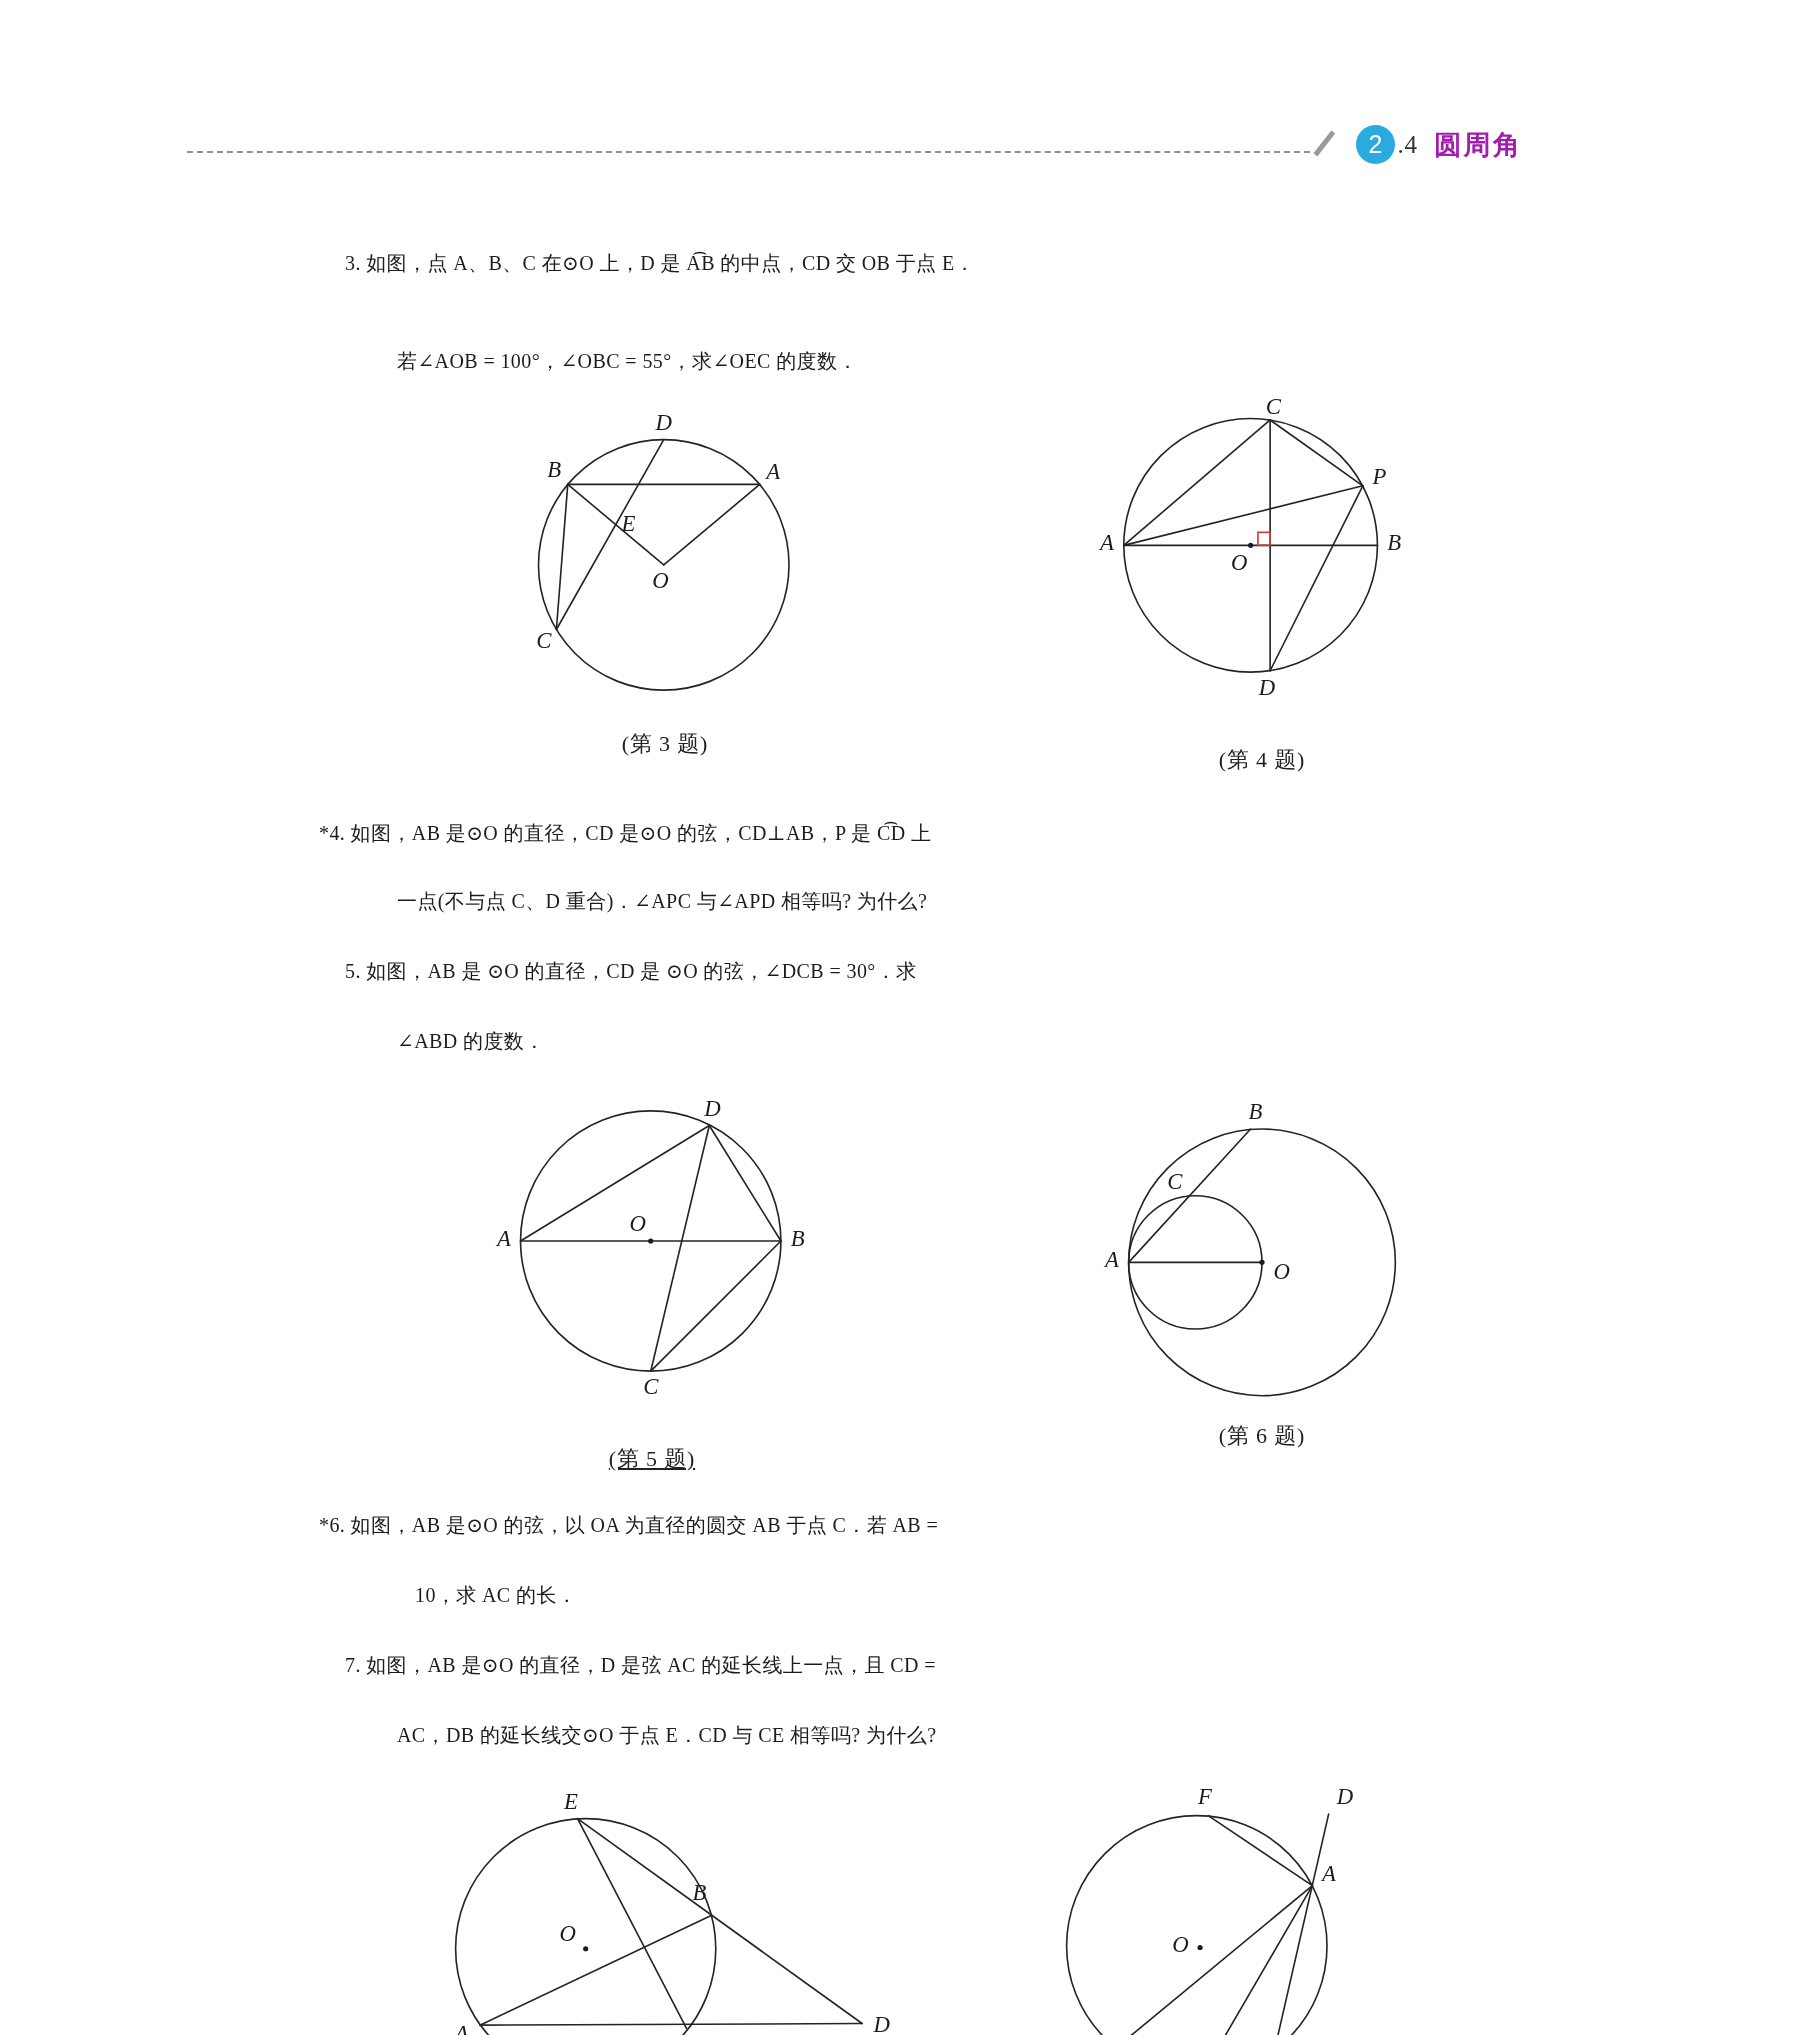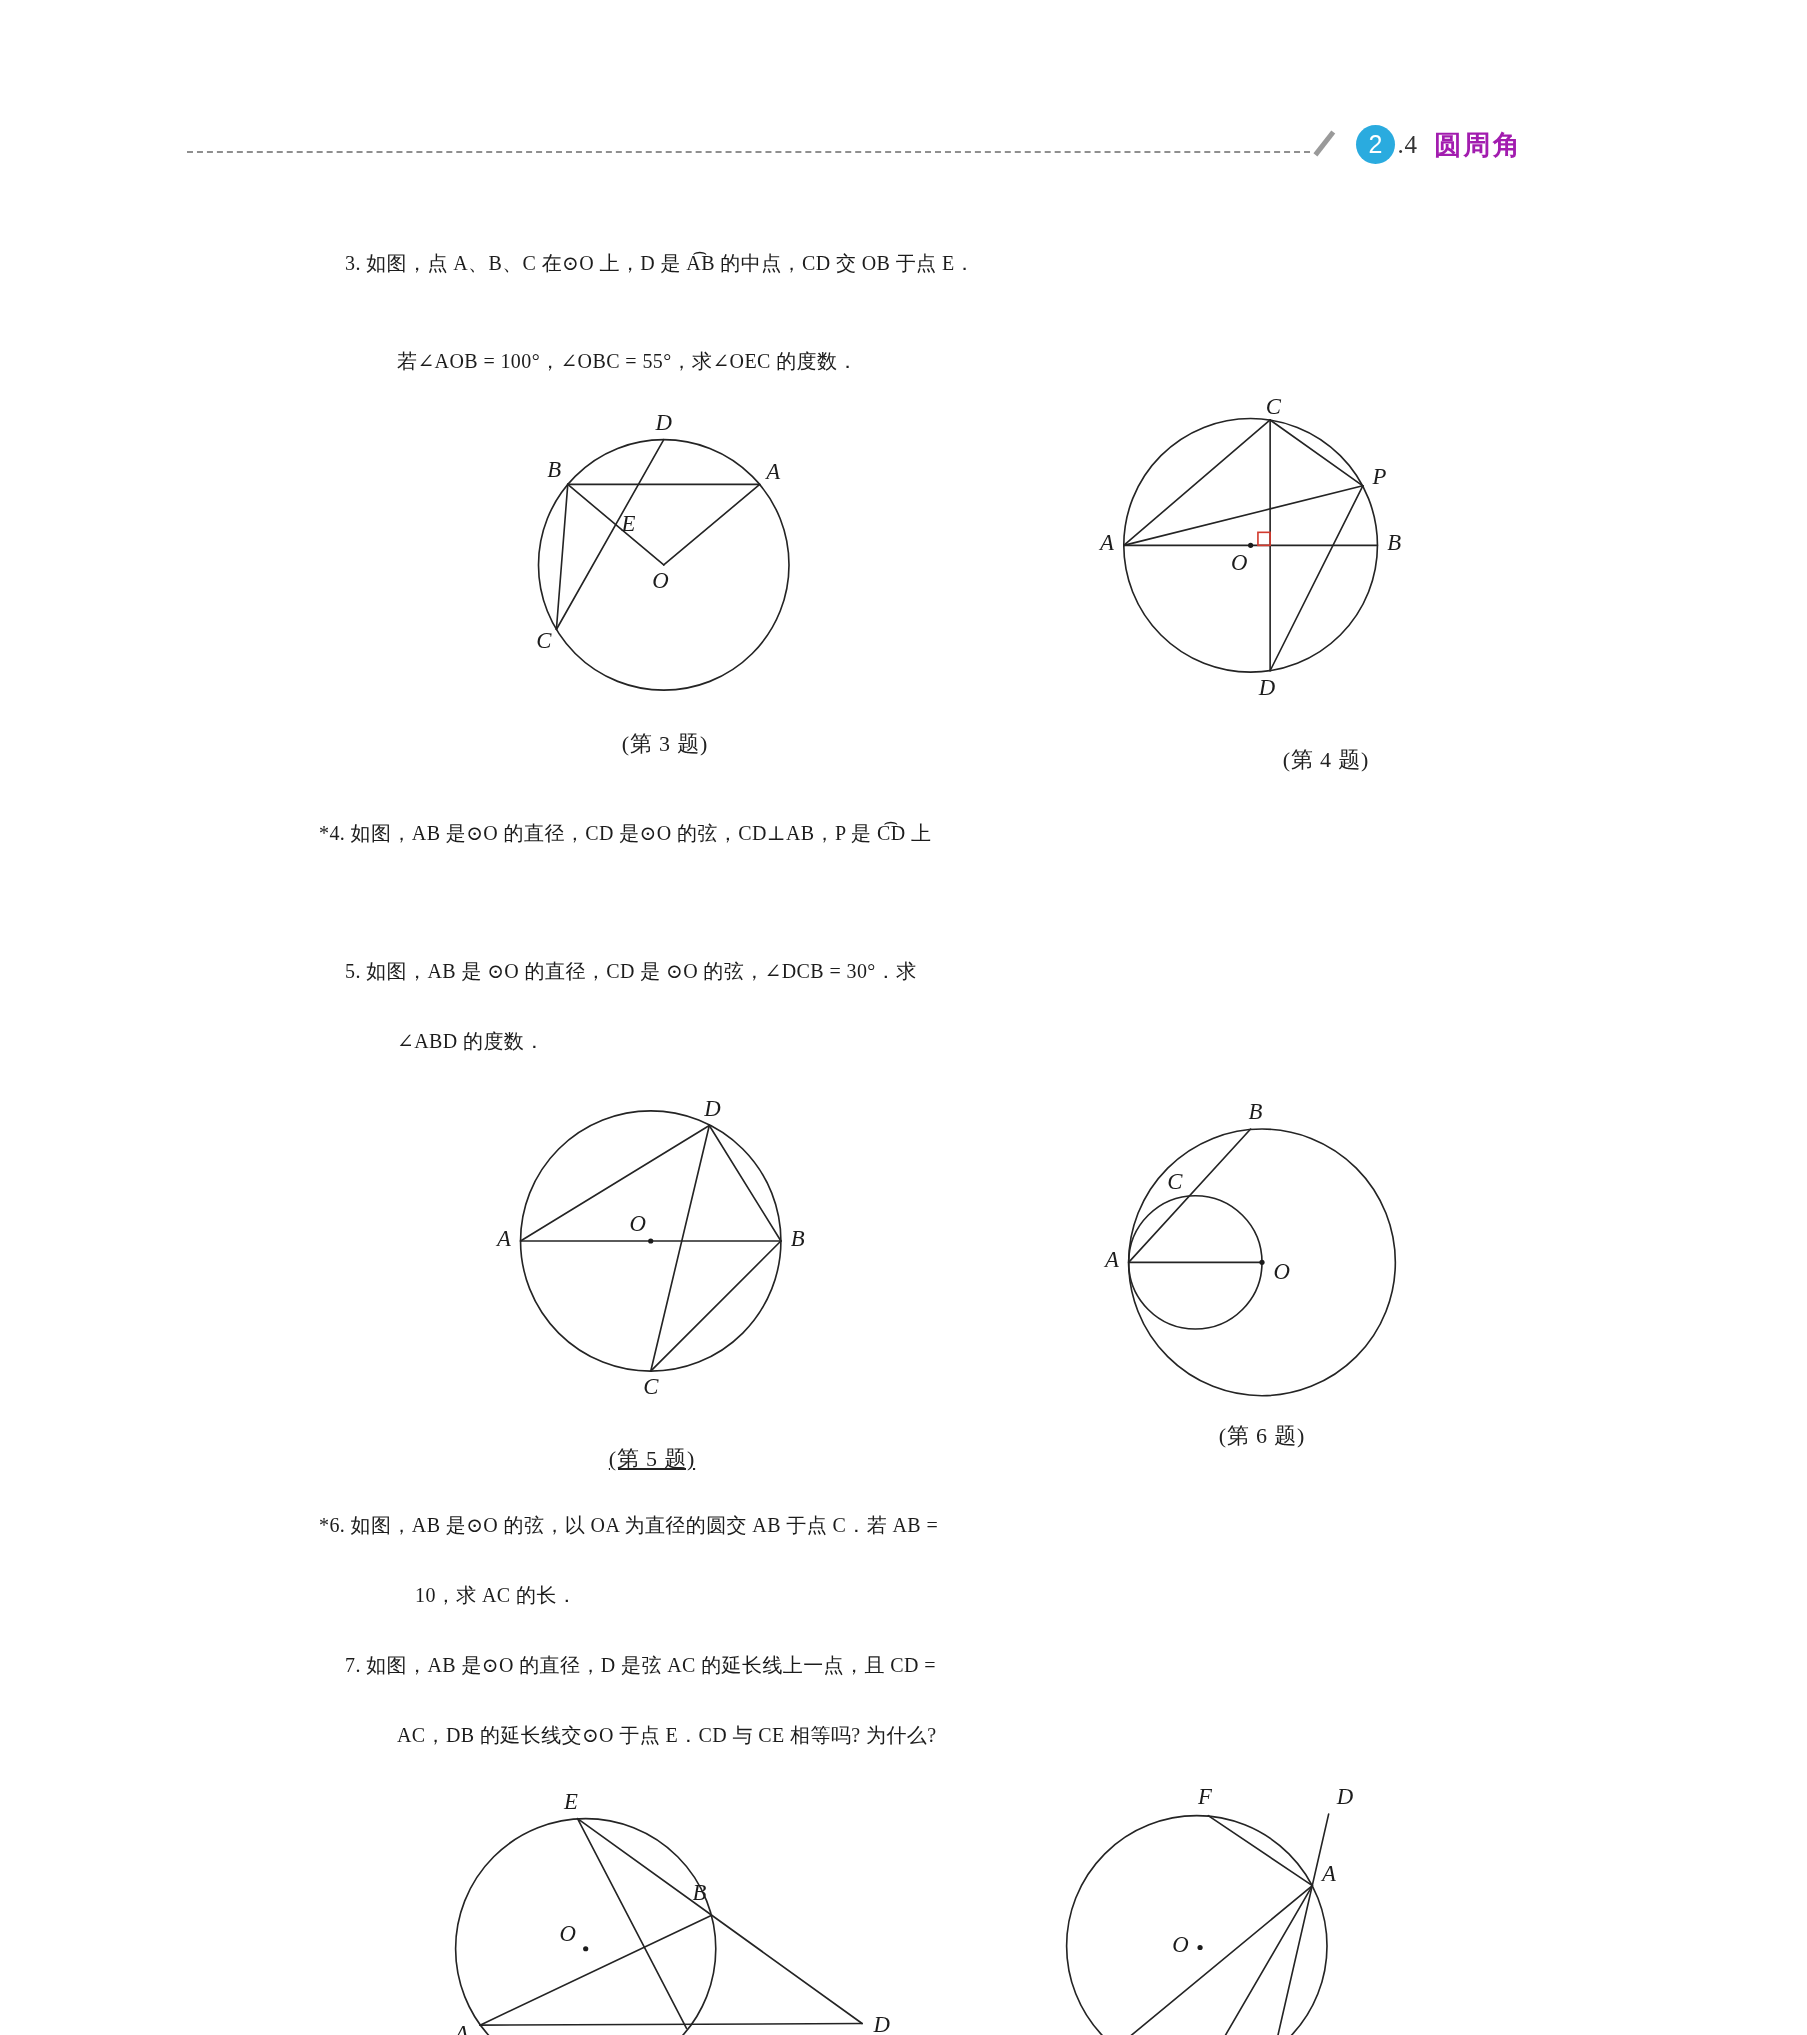--- a/index.html
+++ b/index.html
@@ -106,23 +106,24 @@
       <rect class="right-angle" x="102.5" y="82" width="7.5" height="8"></rect>
       <circle class="fig-dot" cx="98" cy="90" r="1.6"></circle>
       <text class="fig-label" x="112" y="9" text-anchor="middle">C</text>
       <text class="fig-label" x="173" y="52" text-anchor="start">P</text>
       <text class="fig-label" x="14" y="93" text-anchor="end">A</text>
       <text class="fig-label" x="182" y="93" text-anchor="start">B</text>
       <text class="fig-label" x="91" y="105" text-anchor="middle">O</text>
       <text class="fig-label" x="108" y="182" text-anchor="middle">D</text>
     </svg>
   </div>
-  <div class="fig-caption" style="left:1224px;top:745px;">(第 4 题)</div>
+  <div class="fig-caption" style="left:1160px;top:745px;">(第 4 题)</div>
 
   <div class="line" style="left:319px;top:821px;">*4. 如图，AB 是⊙O 的直径，CD 是⊙O 的弦，CD⊥AB，P 是 C͡D 上</div>
+  <div class="line" style="left:397px;top:889px;">一点(不与点 C、D 重合)．∠APC 与∠APD 相等吗? 为什么?</div>
   <div class="line" style="left:345px;top:959px;">5. 如图，AB 是 ⊙O 的直径，CD 是 ⊙O 的弦，∠DCB = 30°．求</div>
   <div class="line" style="left:397px;top:1029px;">∠ABD 的度数．</div>
 
   <div class="fig" style="left:488px;top:1091px;">
     <svg width="358" height="383" viewBox="0 0 220 235">
       <circle class="fig-stroke" cx="100" cy="92" r="80"></circle>
       <line class="fig-stroke" x1="20" y1="92" x2="180" y2="92"></line>
       <line class="fig-stroke" x1="20" y1="92" x2="136" y2="21"></line>
       <line class="fig-stroke" x1="136" y1="21" x2="180" y2="92"></line>
       <line class="fig-stroke" x1="136" y1="21" x2="100" y2="172"></line>

